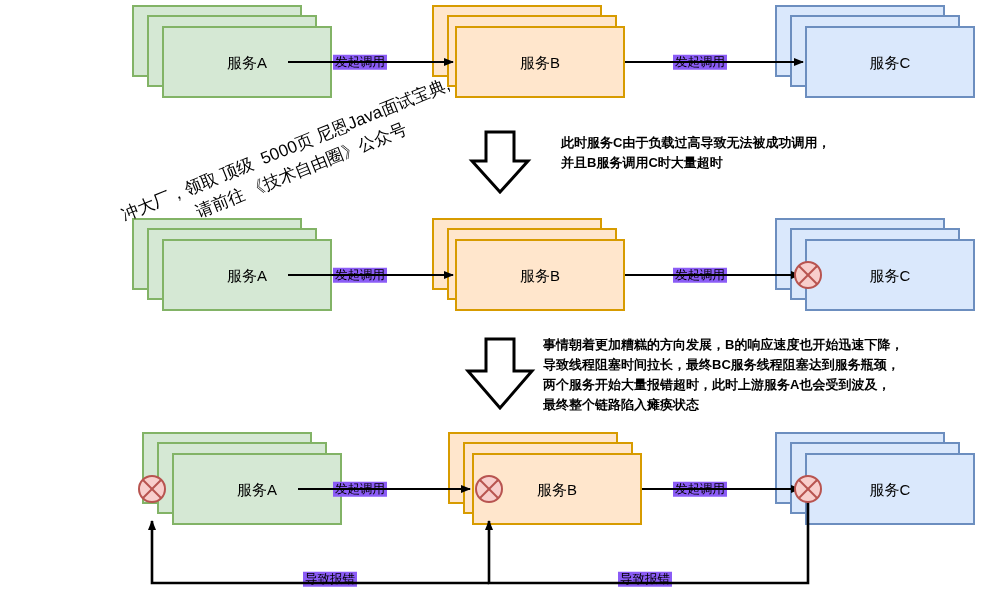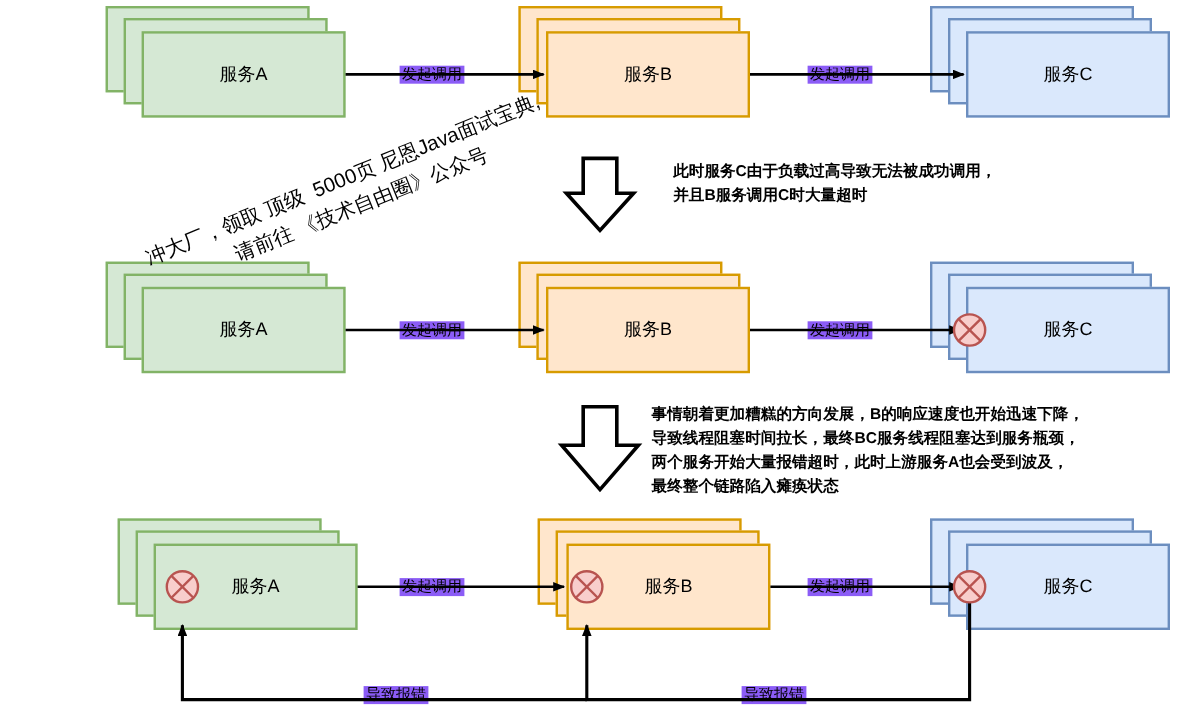--- a/index.html
+++ b/index.html
@@ -19,21 +19,21 @@
   }
   .stack {
     position: absolute;
   }
   .card {
     position: absolute;
     box-sizing: border-box;
     border-width: 2px;
     border-style: solid;
   }
-  .card.green  { background: #d5e8d4; border-color: #82b366; }
+  .card.green  { background: #d5e8d4; border-color: #82b366; margin-left: 44px; }
   .card.orange { background: #ffe6cc; border-color: #d79b00; }
   .card.blue   { background: #dae8fc; border-color: #6c8ebf; }
 
   .card-label {
     position: absolute;
     left: 0; right: 0;
     top: 50%;
     transform: translateY(-50%);
     text-align: center;
     font-size: 15px;

